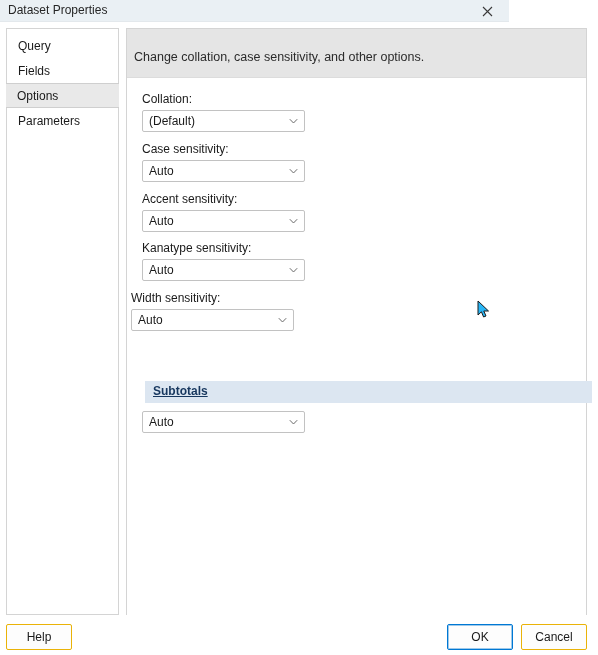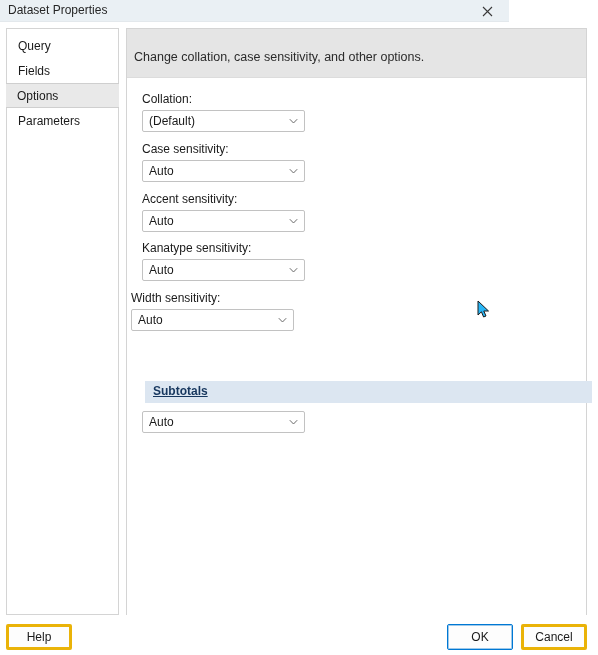--- a/index.html
+++ b/index.html
@@ -151,21 +151,21 @@
     color: #17375e;
     text-decoration: underline;
     white-space: nowrap;
   }
 
   
   .btn {
     position: absolute;
     height: 26px;
     background: #fdfdfd;
-    border: 3px solid #eab308;
+    border: 1px solid #eab308;
     border-radius: 2px;
     font-family: "Liberation Sans", sans-serif;
     font-size: 12px;
     color: #1a1a1a;
     display: flex;
     align-items: center;
     justify-content: center;
     cursor: default;
     padding: 0;
   }

